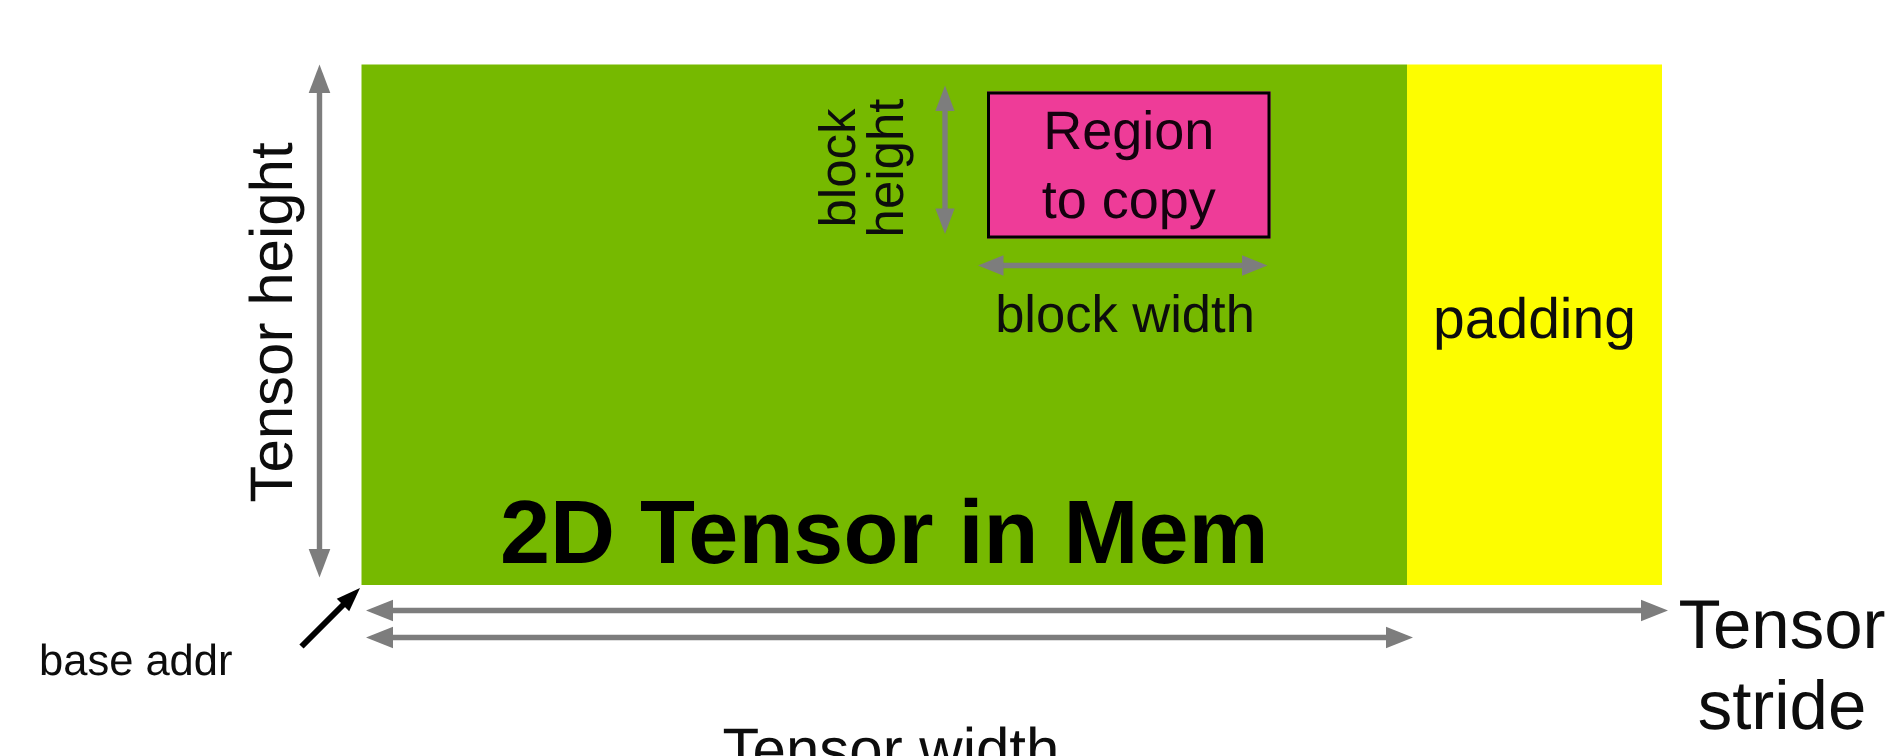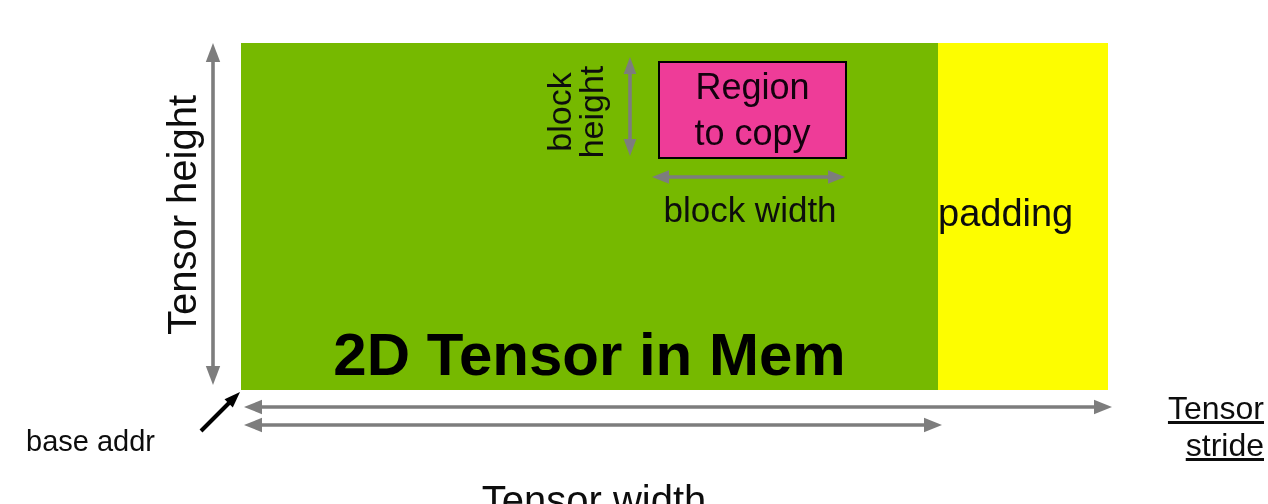--- a/index.html
+++ b/index.html
@@ -29,39 +29,39 @@
   }
   .region-text{
     font-size:36px;line-height:1.28;text-align:center;white-space:pre-line;color:#14020e;
   }
   .tensor-title{
     position:absolute;left:0;bottom:5px;width:100%;text-align:center;
     font-size:60px;font-weight:700;line-height:1;color:#000;margin-top:43px;
   }
   .label{position:absolute;color:var(--ink);}
   .padding-label{
-    left:938px;top:194px;width:170px;font-size:38px;line-height:1.05;
+    left:938px;top:194px;width:170px;text-align:center;font-size:38px;line-height:1.05;
   }
   .tensor-height-label{
     left:182px;top:215px;transform:translate(-50%,-50%) rotate(-90deg);
     font-size:40px;white-space:nowrap;
   }
   .block-height-label{
     left:575px;top:112px;transform:translate(-50%,-50%) rotate(-90deg);
     font-size:34px;line-height:0.95;text-align:center;white-space:pre-line;
   }
   .block-width-label{
     left:750px;top:190px;transform:translateX(-50%);font-size:35px;white-space:nowrap;
   }
   .tensor-width-label{
     left:594px;top:450px;transform:translateX(-50%);font-size:40px;white-space:nowrap;margin-top:28px;
   }
   .tensor-stride-label{
-    left:1112px;top:390px;width:152px;text-align:right;
-    font-size:32px;line-height:1.17;white-space:pre-line;text-decoration:underline;
+    left:1112px;top:390px;width:152px;text-align:center;
+    font-size:46px;line-height:1.17;white-space:pre-line;
   }
   .base-addr-label{
     left:26px;top:425px;font-size:29px;white-space:nowrap;
   }
   .arrows{position:absolute;left:0;top:0;pointer-events:none;}
 </style>
 </head>
 <body>
 
 <div class="canvas">

